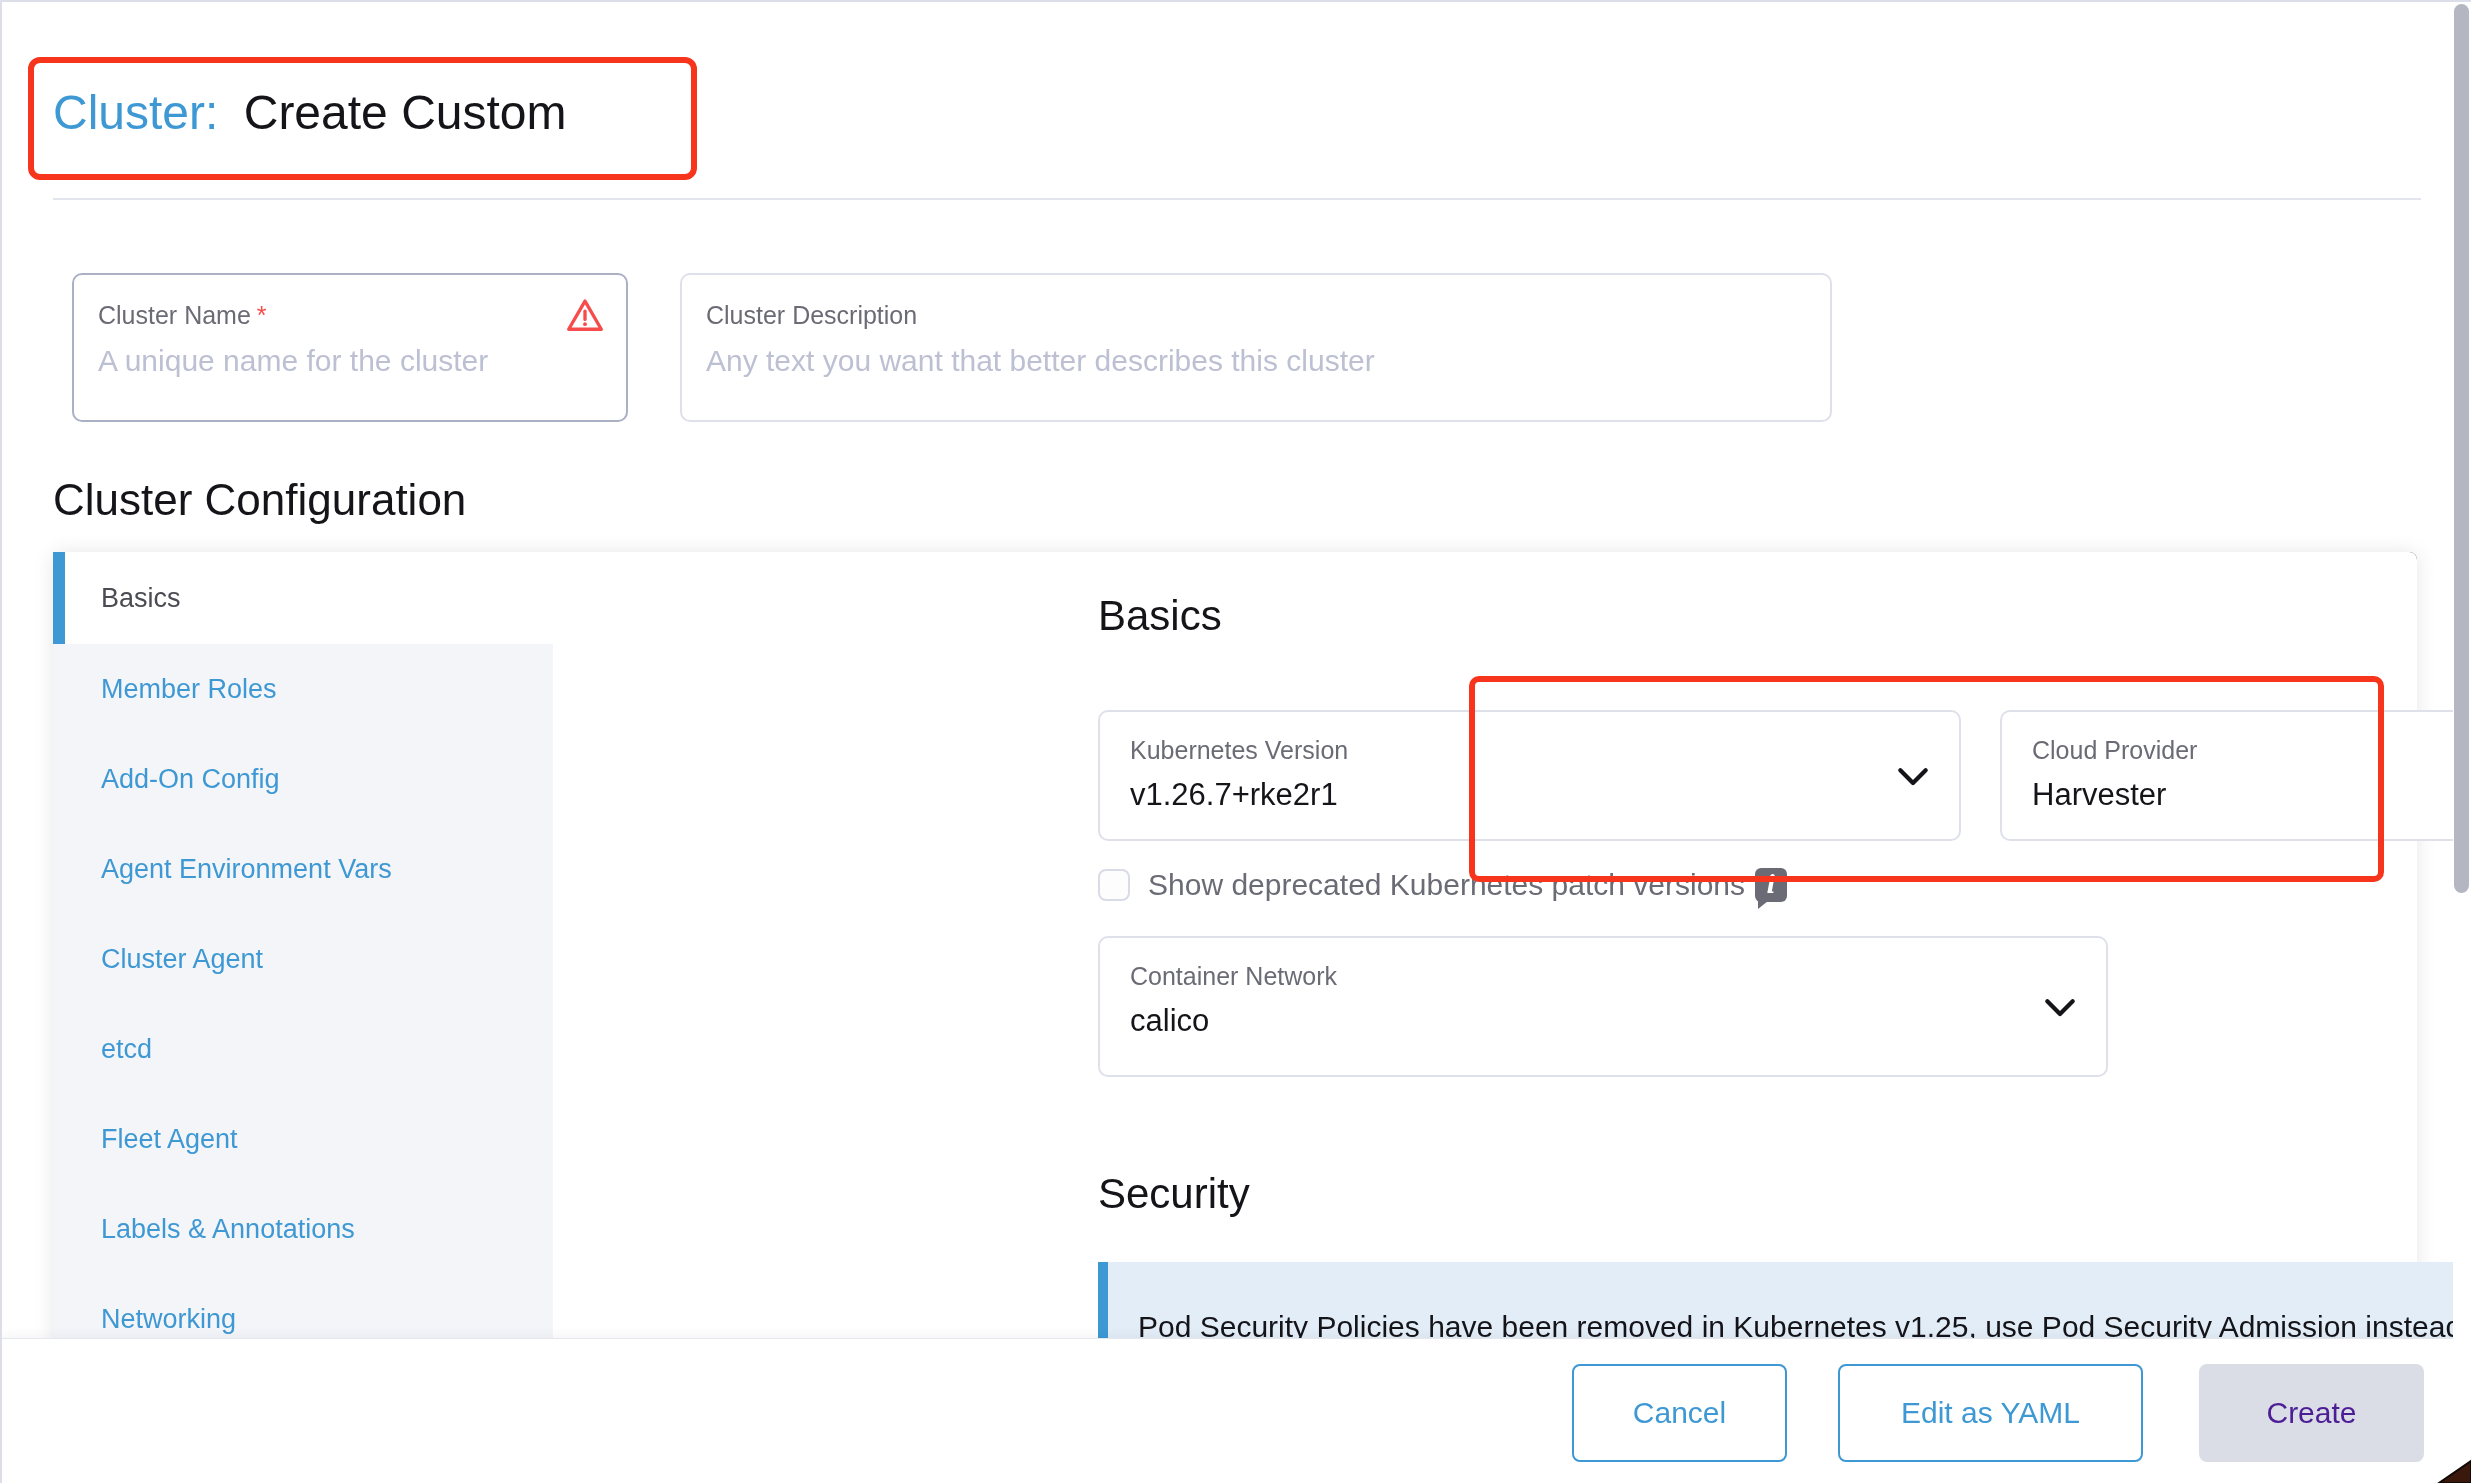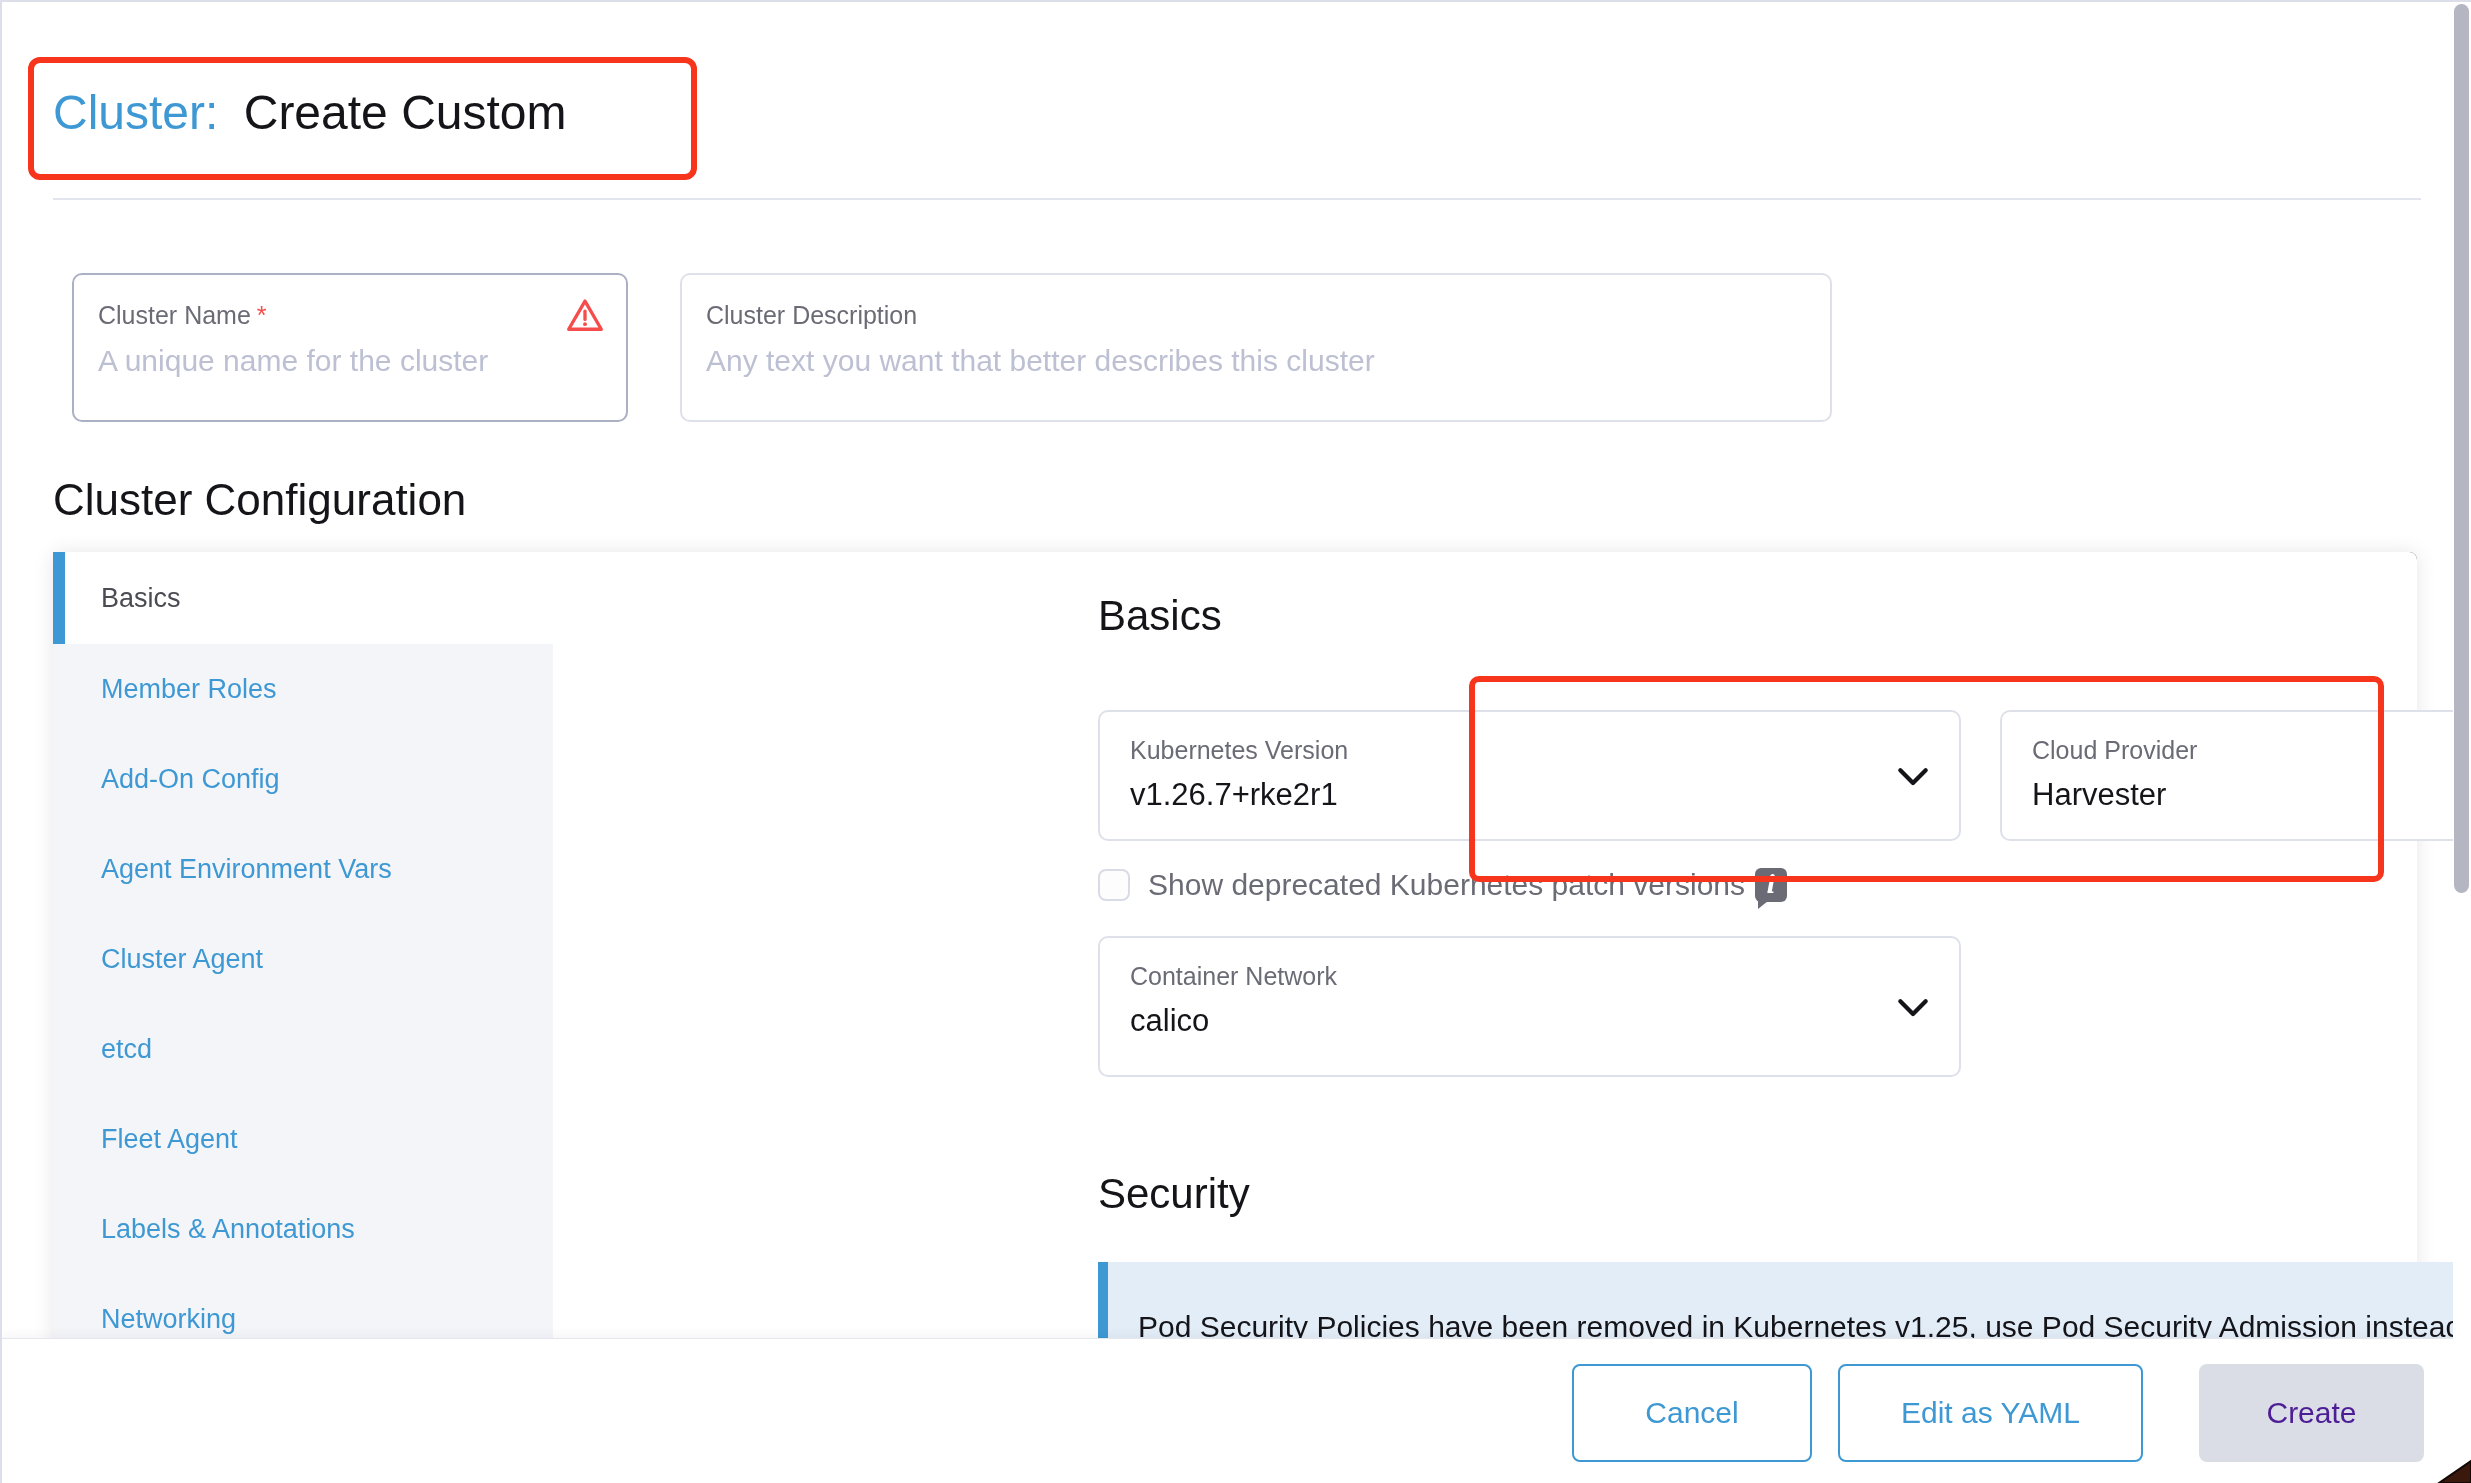--- a/index.html
+++ b/index.html
@@ -37,21 +37,21 @@
   .tab.active .active-bar{position:absolute;left:0;top:0;width:12px;height:100%;background:#3d98d3;}
   .content{position:absolute;left:500px;top:0;width:1864px;height:792px;background:#ffffff;border-radius:0 8px 0 0;}
   .content-heading{position:absolute;font-size:42px;color:#141419;}
   .h-basics{left:545px;top:40px;}
   .h-security{left:545px;top:618px;}
   
   .dropdown{position:absolute;height:131px;background:#fff;border:2px solid #dfe1ea;border-radius:10px;
             box-sizing:border-box;cursor:pointer;}
   .dd-k8s{left:545px;top:158px;width:863px;}
   .dd-cloud{left:1447px;top:158px;width:851px;}
-  .dd-cni{left:545px;top:384px;width:863px;height:141px;}
+  .dd-cni{left:545px;top:384px;width:1010px;height:141px;}
   .dd-label{position:absolute;left:30px;top:24px;font-size:25px;color:#6b6b76;}
   .dd-value{position:absolute;left:30px;top:65px;font-size:31px;color:#141419;}
   .chevron{position:absolute;right:30px;top:50%;margin-top:-9px;width:32px;height:20px;}
   
   .check-row{position:absolute;left:545px;top:311px;height:44px;display:flex;align-items:center;}
   .checkbox{width:32px;height:32px;border:2px solid #d9dce7;border-radius:8px;background:#fdfdfe;box-sizing:border-box;cursor:pointer;}
   .check-label{margin-left:18px;font-size:30px;color:#6b6b76;}
   .info-icon{position:relative;margin-left:10px;width:32px;height:34px;background:#6b6b76;border-radius:6px;
              display:flex;align-items:center;justify-content:center;cursor:pointer;}
   .info-icon:after{content:"";position:absolute;left:3px;bottom:-7px;border-left:10px solid #6b6b76;
@@ -60,21 +60,21 @@
   
   .banner{position:absolute;left:545px;top:710px;width:1758px;height:111px;background:#e2edf7;
           border-left:10px solid #3d98d3;box-sizing:border-box;}
   .banner-text{position:absolute;left:30px;top:48px;font-size:30px;color:#141419;white-space:nowrap;}
   
   .footer{position:absolute;left:0;top:1336px;width:2471px;height:148px;background:#ffffff;
           border-top:1px solid #e6e7ee;box-shadow:0 -4px 10px rgba(20,20,40,0.04);z-index:10;}
   .btn{position:absolute;top:25px;height:98px;border-radius:8px;display:flex;align-items:center;justify-content:center;
        font-size:30px;box-sizing:border-box;cursor:pointer;}
   .btn-outline{background:#fff;border:2px solid #3d98d3;color:#3d98d3;}
-  .btn-cancel{left:1570px;width:240px;}
+  .btn-cancel{left:1570px;width:215px;}
   .btn-yaml{left:1836px;width:305px;}
   .btn-create{left:2197px;width:225px;background:#dadde6;color:#4c1d95;border:none;}
   
   .scrollbar{position:absolute;right:0;top:0;width:18px;height:1483px;background:#ffffff;z-index:15;}
   .scroll-thumb{position:absolute;left:1px;top:2px;width:15px;height:889px;background:#b4b6c1;border-radius:8px;cursor:pointer;}
   
   .cursor{position:absolute;right:0;bottom:0;width:40px;height:30px;z-index:40;}
 </style>
 </head>
 <body>

